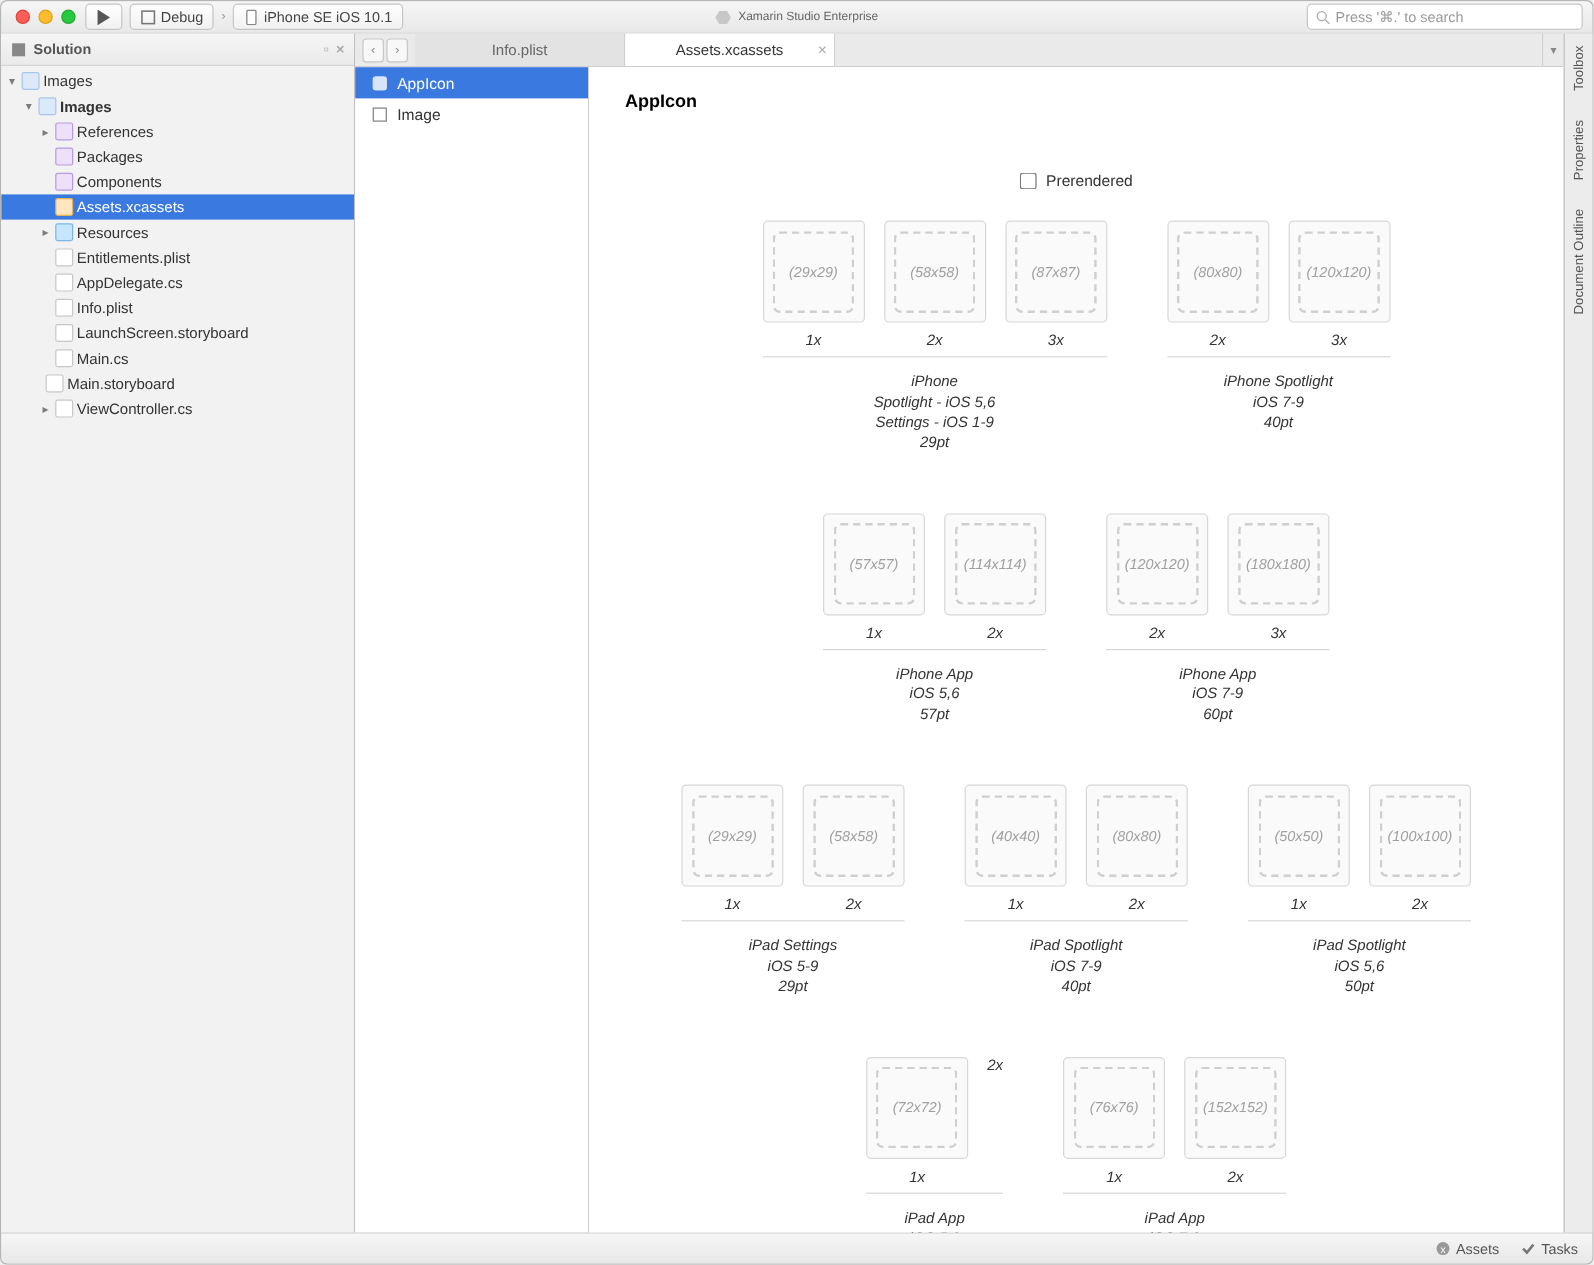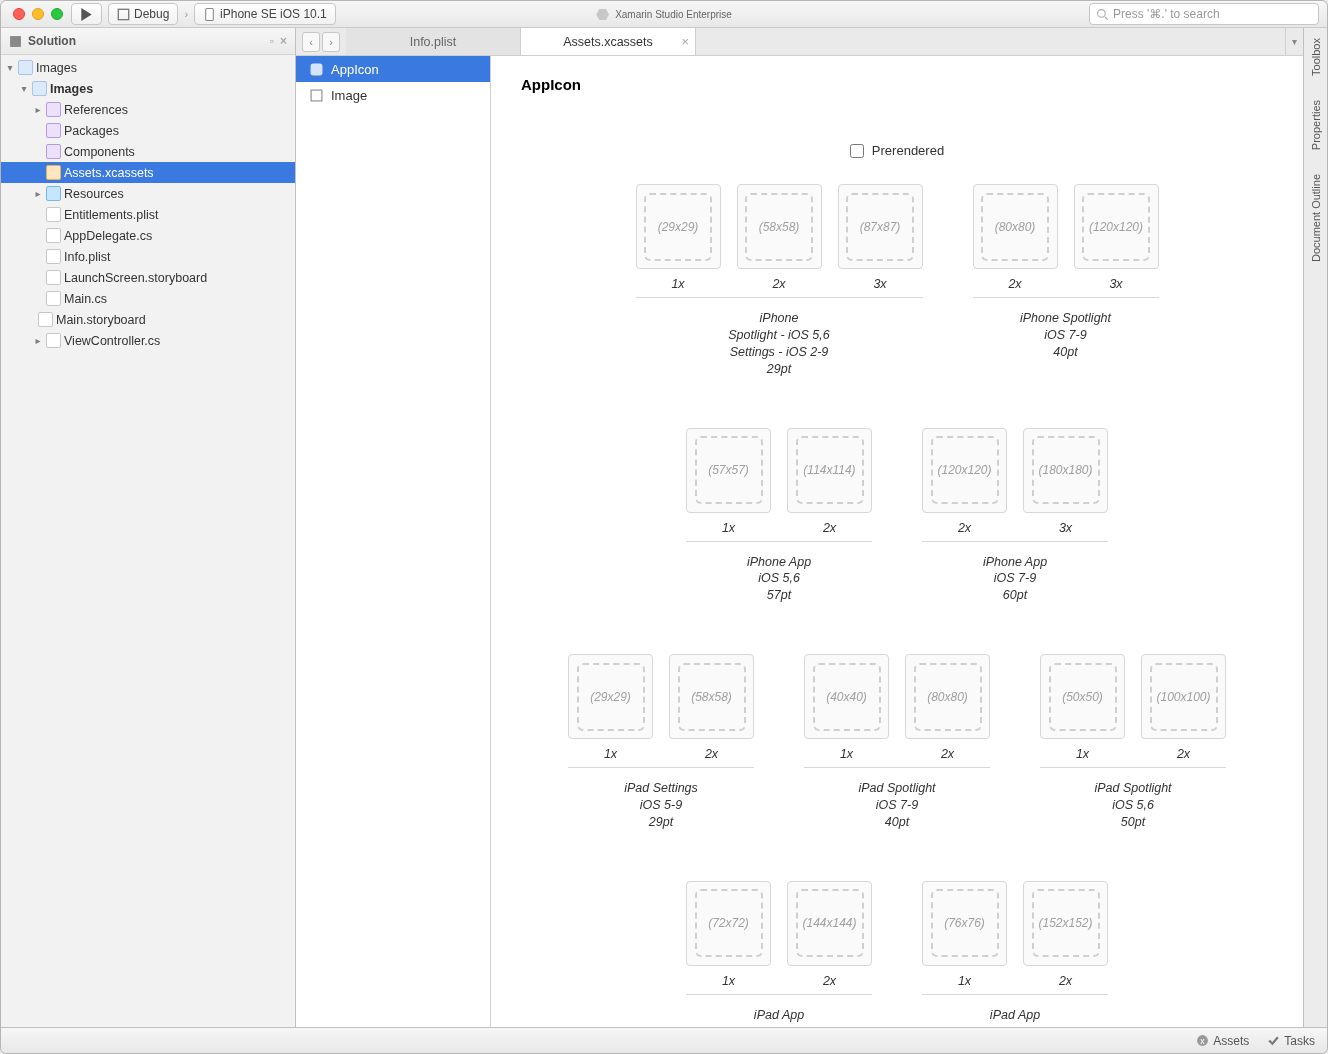--- a/index.html
+++ b/index.html
@@ -266,21 +266,21 @@
                     <div class="slot-col">
                       <div class="slotbox">
                         <div class="dash">(87x87)</div>
                       </div>
                       <div class="scale">3x</div>
                     </div>
                   </div>
                   <div class="group-underline">
                     <div class="group-caption">iPhone
 Spotlight - iOS 5,6
-Settings - iOS 2-9
+Settings - iOS 1-9
 29pt</div>
                   </div>
                 </div>
                 <div class="group">
                   <div class="slots-row">
                     <div class="slot-col">
                       <div class="slotbox">
                         <div class="dash">(80x80)</div>
                       </div>
                       <div class="scale">2x</div>
@@ -411,23 +411,20 @@
               <div class="group-row">
                 <div class="group">
                   <div class="slots-row">
                     <div class="slot-col">
                       <div class="slotbox">
                         <div class="dash">(72x72)</div>
                       </div>
                       <div class="scale">1x</div>
                     </div>
                     <div class="slot-col">
-                      <div class="slotbox">
-                        <div class="dash">(144x144)</div>
-                      </div>
                       <div class="scale">2x</div>
                     </div>
                   </div>
                   <div class="group-underline">
                     <div class="group-caption">iPad App
 iOS 5,6
 72pt</div>
                   </div>
                 </div>
                 <div class="group">

